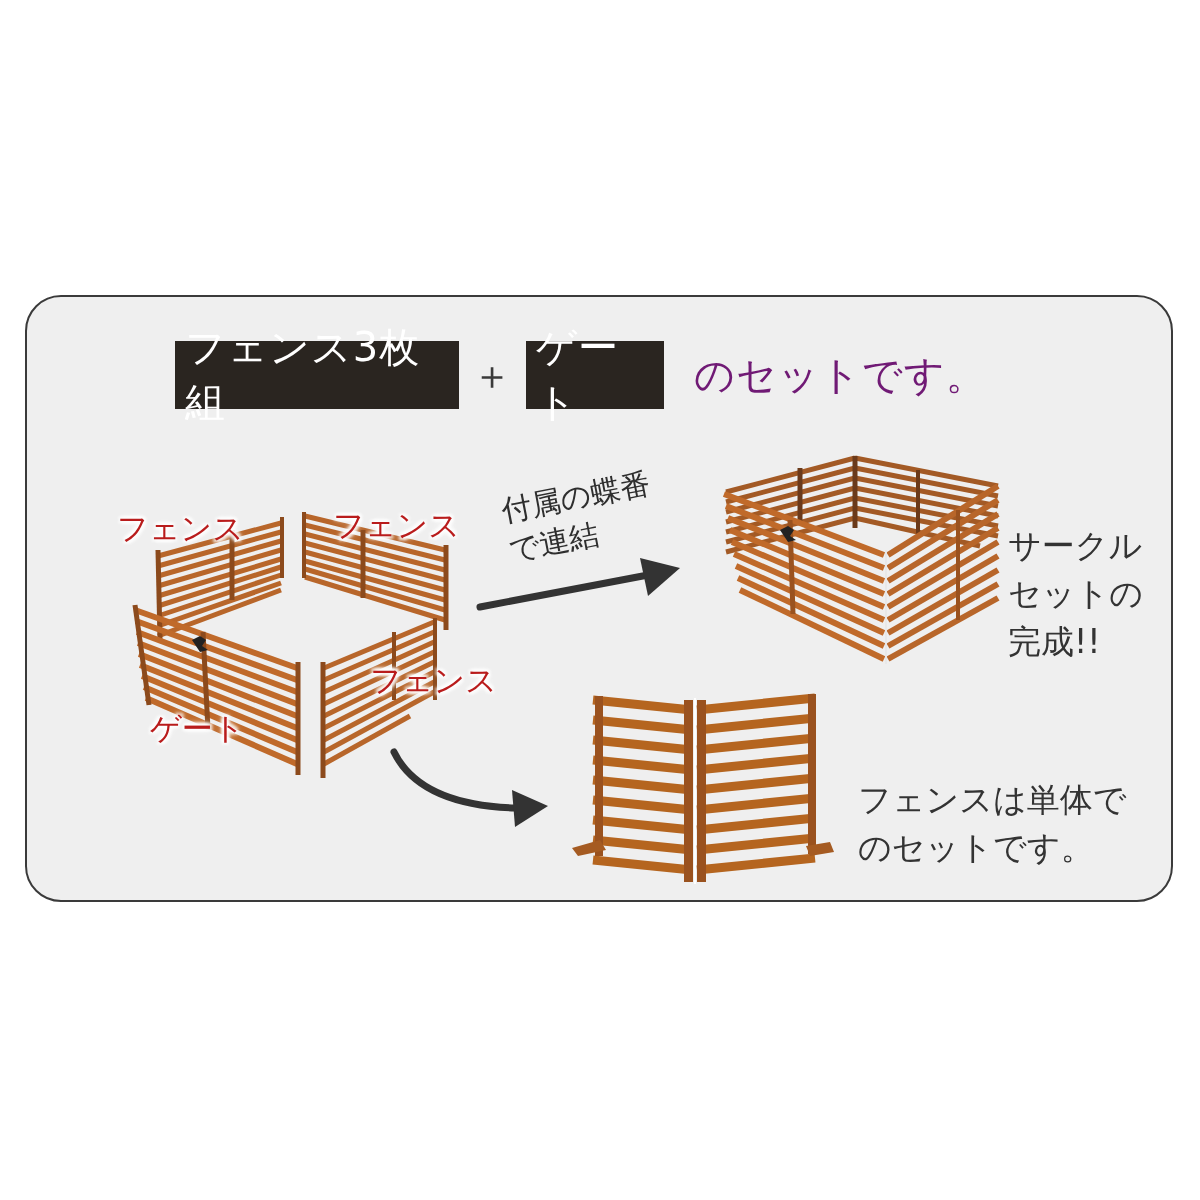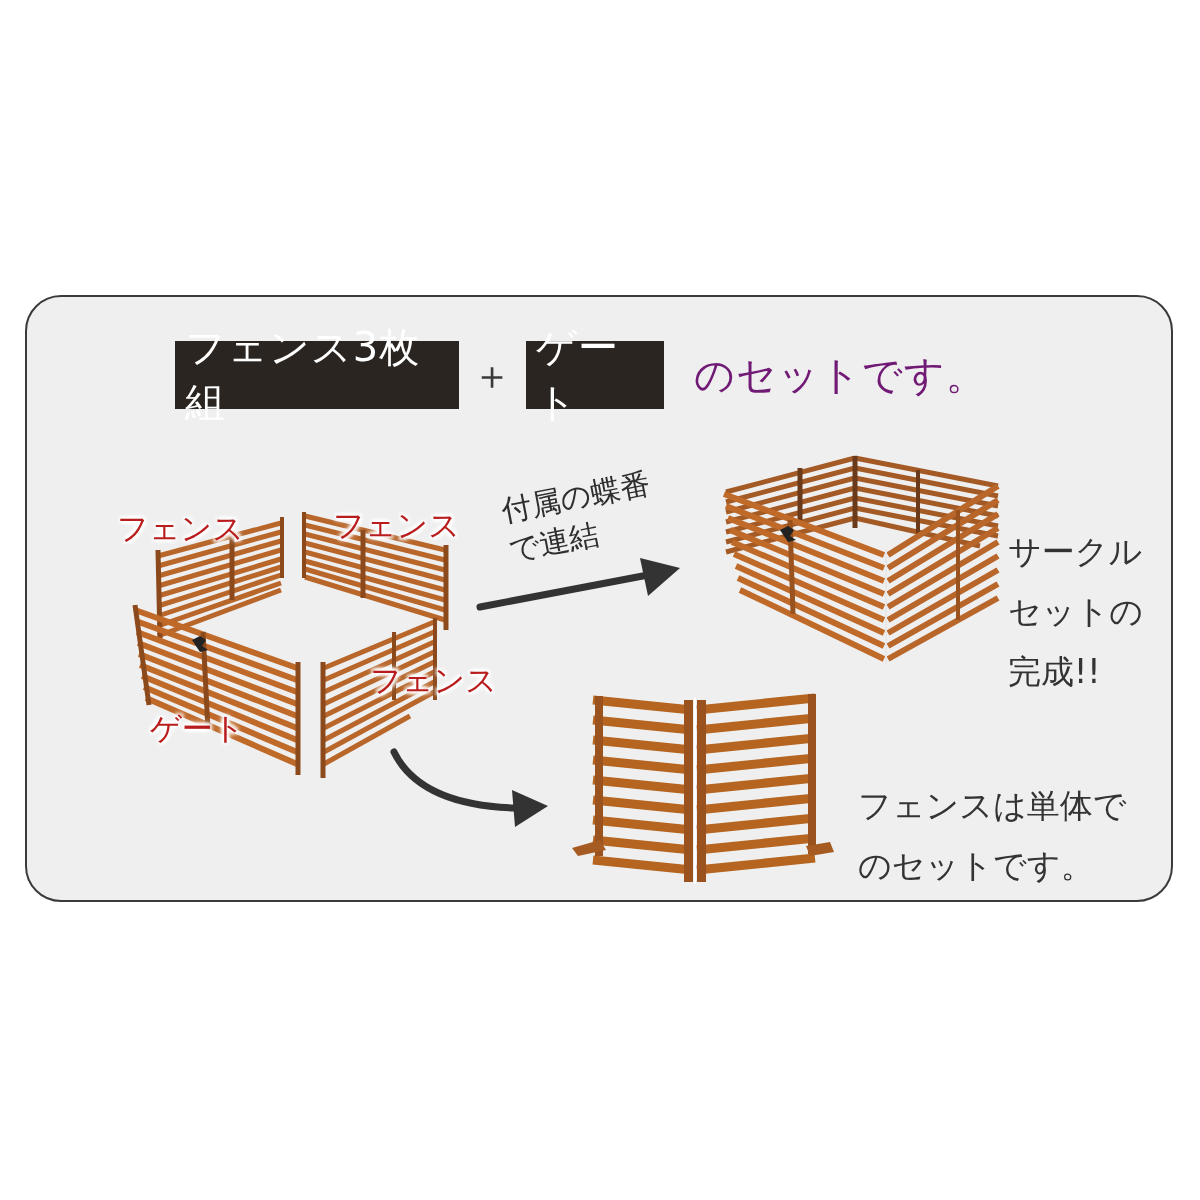--- a/index.html
+++ b/index.html
@@ -11,21 +11,21 @@
               font-size: 40px; letter-spacing: 1px; }
   .hl-box { background: #2a2520; color: #ffffff; height: 68px; display: flex; align-items: center;
             padding: 0 10px; box-sizing: border-box; }
   .hl-box.a { width: 284px; justify-content: center; }
   .hl-box.b { width: 138px; justify-content: center; }
   .hl-plus { width: 67px; text-align: center; color: #3a3a3a; font-size: 40px; }
   .hl-tail { margin-left: 30px; color: #701a75; }
   .label { position: absolute; font-size: 31px; color: #b91c1c; white-space: nowrap;
            text-shadow: 0 0 4px #fff, 0 0 6px #fff, 0 0 8px #fff, 2px 2px 3px #fff, -2px -2px 3px #fff,
                         2px -2px 3px #fff, -2px 2px 3px #fff; }
-  .note { position: absolute; font-size: 33px; color: #333; line-height: 60px; white-space: pre-line; }
+  .note { position: absolute; font-size: 33px; color: #333; line-height: 48px; white-space: pre-line; }
   .diag { position: absolute; left: 0; top: 0; }
   .rot-text { position: absolute; left: 498px; top: 492px; font-size: 30px; color: #2e2e2e; line-height: 40px;
               transform: rotate(-11deg); transform-origin: left top; white-space: pre-line; }
 </style>
 </head>
 <body>
 
 <div class="panel"></div>
 
 <div class="headline">

